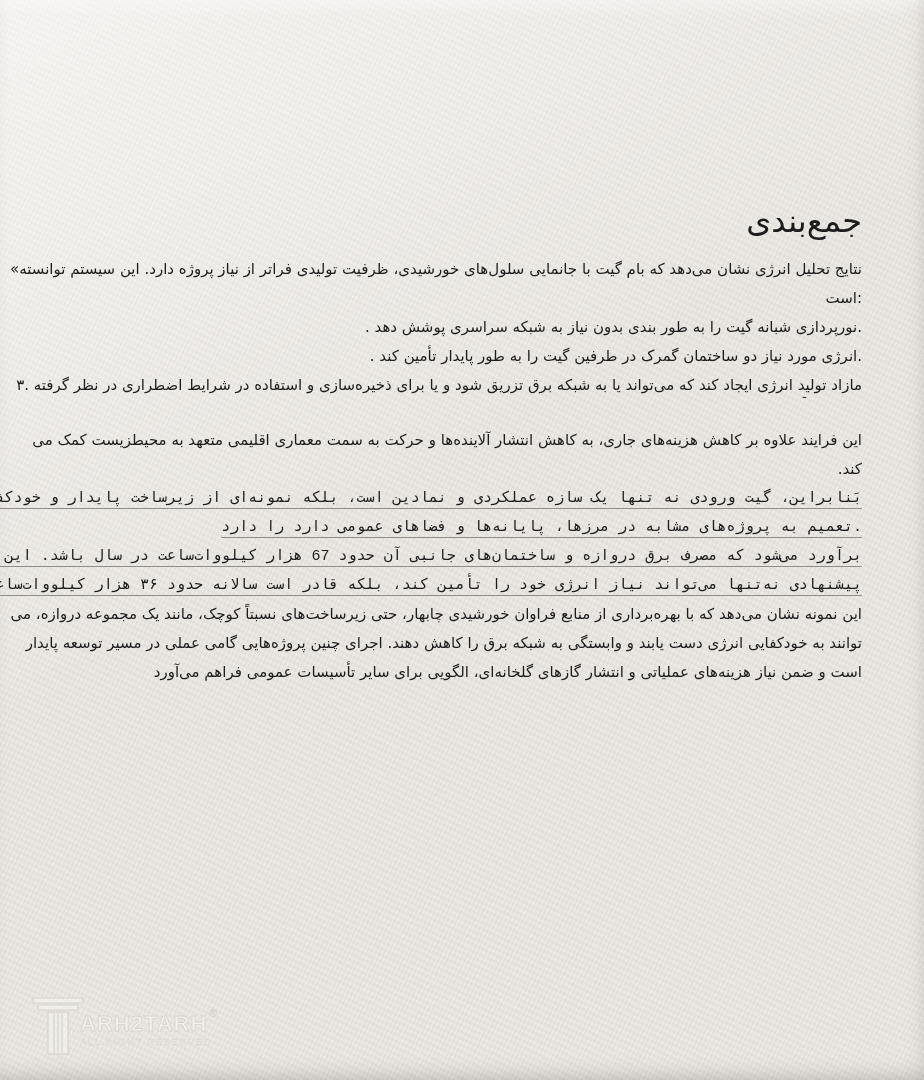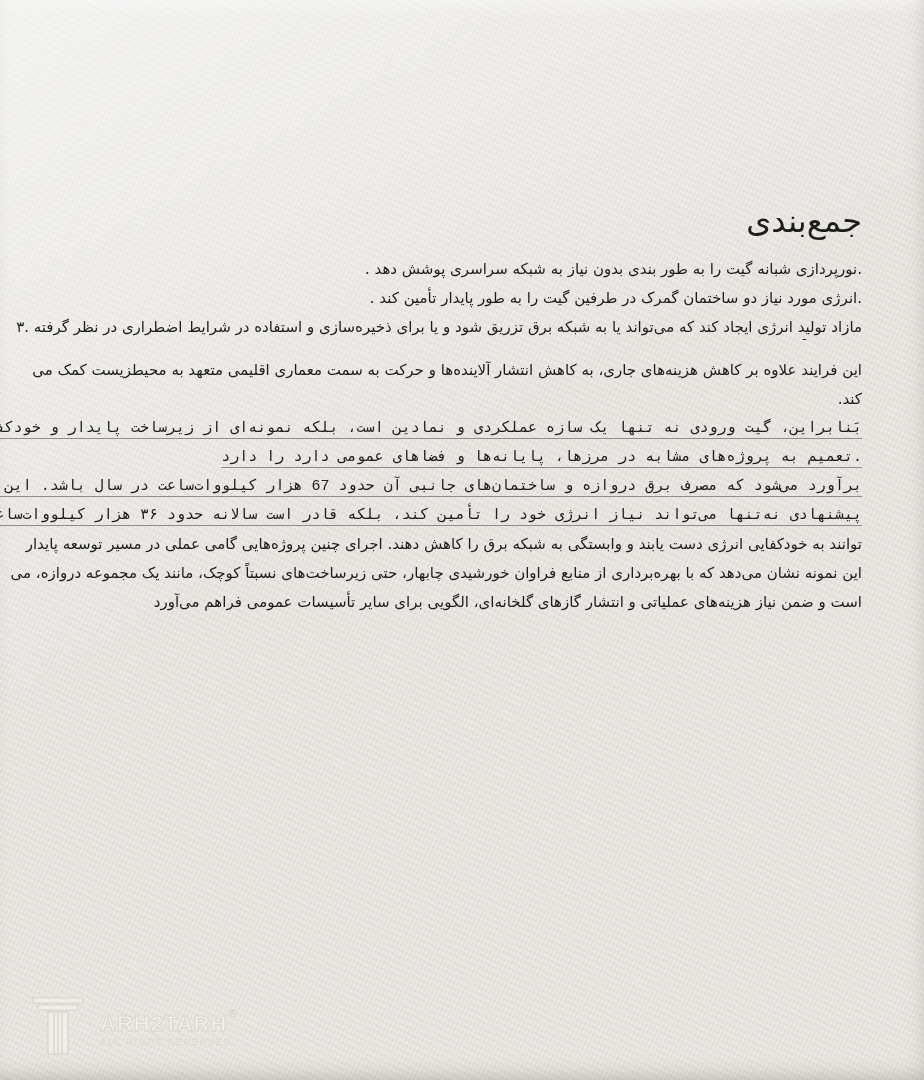--- a/index.html
+++ b/index.html
@@ -36,38 +36,37 @@
   }
   .para{margin:0;}
   .line{white-space:nowrap;}
   .para.underlined .line{
     text-decoration:underline;
     text-decoration-thickness:1px;
     text-underline-offset:6px;
     text-decoration-color:#8f8d89;
     font-family:Liberation Mono, monospace;
   }
-  .gap-before{margin-top:17px;}
+  .gap-before{margin-top:29px;}
   .under-mark{
     height:4px;line-height:4px;
     font-size:11px;
     padding-left:0;
     padding-right:56px;
     margin-top:-7px;
     margin-bottom:5px;
     color:#2a2a2a;
   }
   
   .watermark{
     position:absolute;
     left:30px;bottom:24px;
     display:flex;
     align-items:flex-start;
     user-select:none;
-    gap:20px;
   }
   .column-svg{display:block;}
   .wm-textblock{margin-left:-6px;margin-top:17px;}
   .wm-brandline{display:flex;align-items:flex-start;}
   .wm-brand{
     font-family:"Liberation Sans", sans-serif;
     font-weight:bold;
     font-size:22px;
     line-height:22px;
     letter-spacing:1px;
@@ -95,20 +94,24 @@
 </style>
 </head>
 <body>
 
 <div class="page">
 
   <div class="content" dir="rtl">
 
     <h1 class="heading">جمع‌بندی</h1>
 
+    <div class="para">
+      <div class="line">نتایج تحلیل انرژی نشان می‌دهد که بام گیت با جانمایی سلول‌های خورشیدی، ظرفیت تولیدی فراتر از نیاز پروژه دارد. این سیستم توانسته»</div>
+      <div class="line">:است</div>
+    </div>
 
     <div class="para">
       <div class="line">.نورپردازی شبانه گیت را به طور بندی بدون نیاز به شبکه سراسری پوشش دهد .</div>
       <div class="line">.انرژی مورد نیاز دو ساختمان گمرک در طرفین گیت را به طور پایدار تأمین کند .</div>
       <div class="line">مازاد تولید انرژی ایجاد کند که می‌تواند یا به شبکه برق تزریق شود و یا برای ذخیره‌سازی و استفاده در شرایط اضطراری در نظر گرفته .۳</div>
       <div class="under-mark">ـ</div>
     </div>
 
     <div class="para gap-before">
       <div class="line">این فرایند علاوه بر کاهش هزینه‌های جاری، به کاهش انتشار آلاینده‌ها و حرکت به سمت معماری اقلیمی متعهد به محیطزیست کمک می</div>
@@ -119,22 +122,22 @@
       <div class="line">بَنابراین، گیت ورودی نه تنها یک سازه عملکردی و نمادین است، بلکه نمونه‌ای از زیرساخت پایدار و خودکفا به شمار می‌آید؛ مدلی که قابلیت</div>
       <div class="line">.تعمیم به پروژه‌های مشابه در مرزها، پایانه‌ها و فضاهای عمومی دارد را دارد</div>
     </div>
 
     <div class="para underlined">
       <div class="line">برآورد می‌شود که مصرف برق دروازه و ساختمان‌های جانبی آن حدود 67 هزار کیلووات‌ساعت در سال باشد. این نشان می‌دهد که طرح</div>
       <div class="line">پیشنهادی نه‌تنها می‌تواند نیاز انرژی خود را تأمین کند، بلکه قادر است سالانه حدود ۳۶ هزار کیلووات‌ساعت مازاد نیز تولید نماید</div>
     </div>
 
     <div class="para">
+      <div class="line">این نمونه نشان می‌دهد که با بهره‌برداری از منابع فراوان خورشیدی چابهار، حتی زیرساخت‌های نسبتاً کوچک، مانند یک مجموعه دروازه، می</div>
       <div class="line">توانند به خودکفایی انرژی دست یابند و وابستگی به شبکه برق را کاهش دهند. اجرای چنین پروژه‌هایی گامی عملی در مسیر توسعه پایدار</div>
-      <div class="line">این نمونه نشان می‌دهد که با بهره‌برداری از منابع فراوان خورشیدی چابهار، حتی زیرساخت‌های نسبتاً کوچک، مانند یک مجموعه دروازه، می</div>
       <div class="line">است و ضمن نیاز هزینه‌های عملیاتی و انتشار گازهای گلخانه‌ای، الگویی برای سایر تأسیسات عمومی فراهم می‌آورد</div>
     </div>
 
   </div>
 
   <div class="watermark">
     <svg class="column-svg" width="56" height="60" viewBox="0 0 56 60" fill="rgba(248,246,241,0.55)" stroke="#d6d2cb" stroke-width="1.2">
       <rect x="3" y="2" width="50" height="5" rx="1"></rect>
       <rect x="8" y="9" width="40" height="5" rx="1"></rect>
       <rect x="18" y="16" width="20" height="42"></rect>

